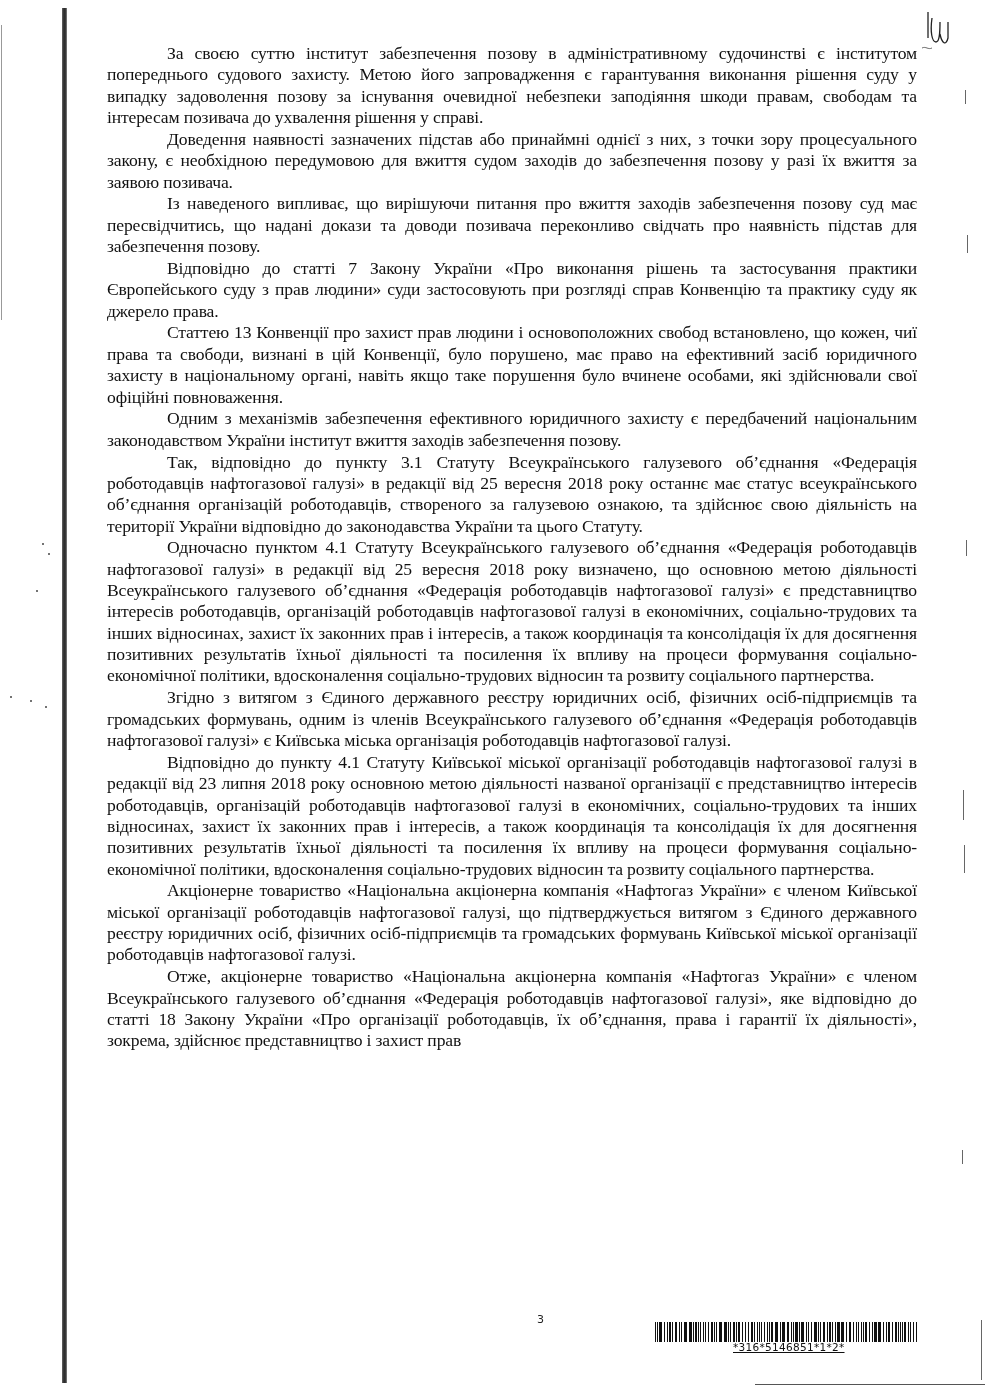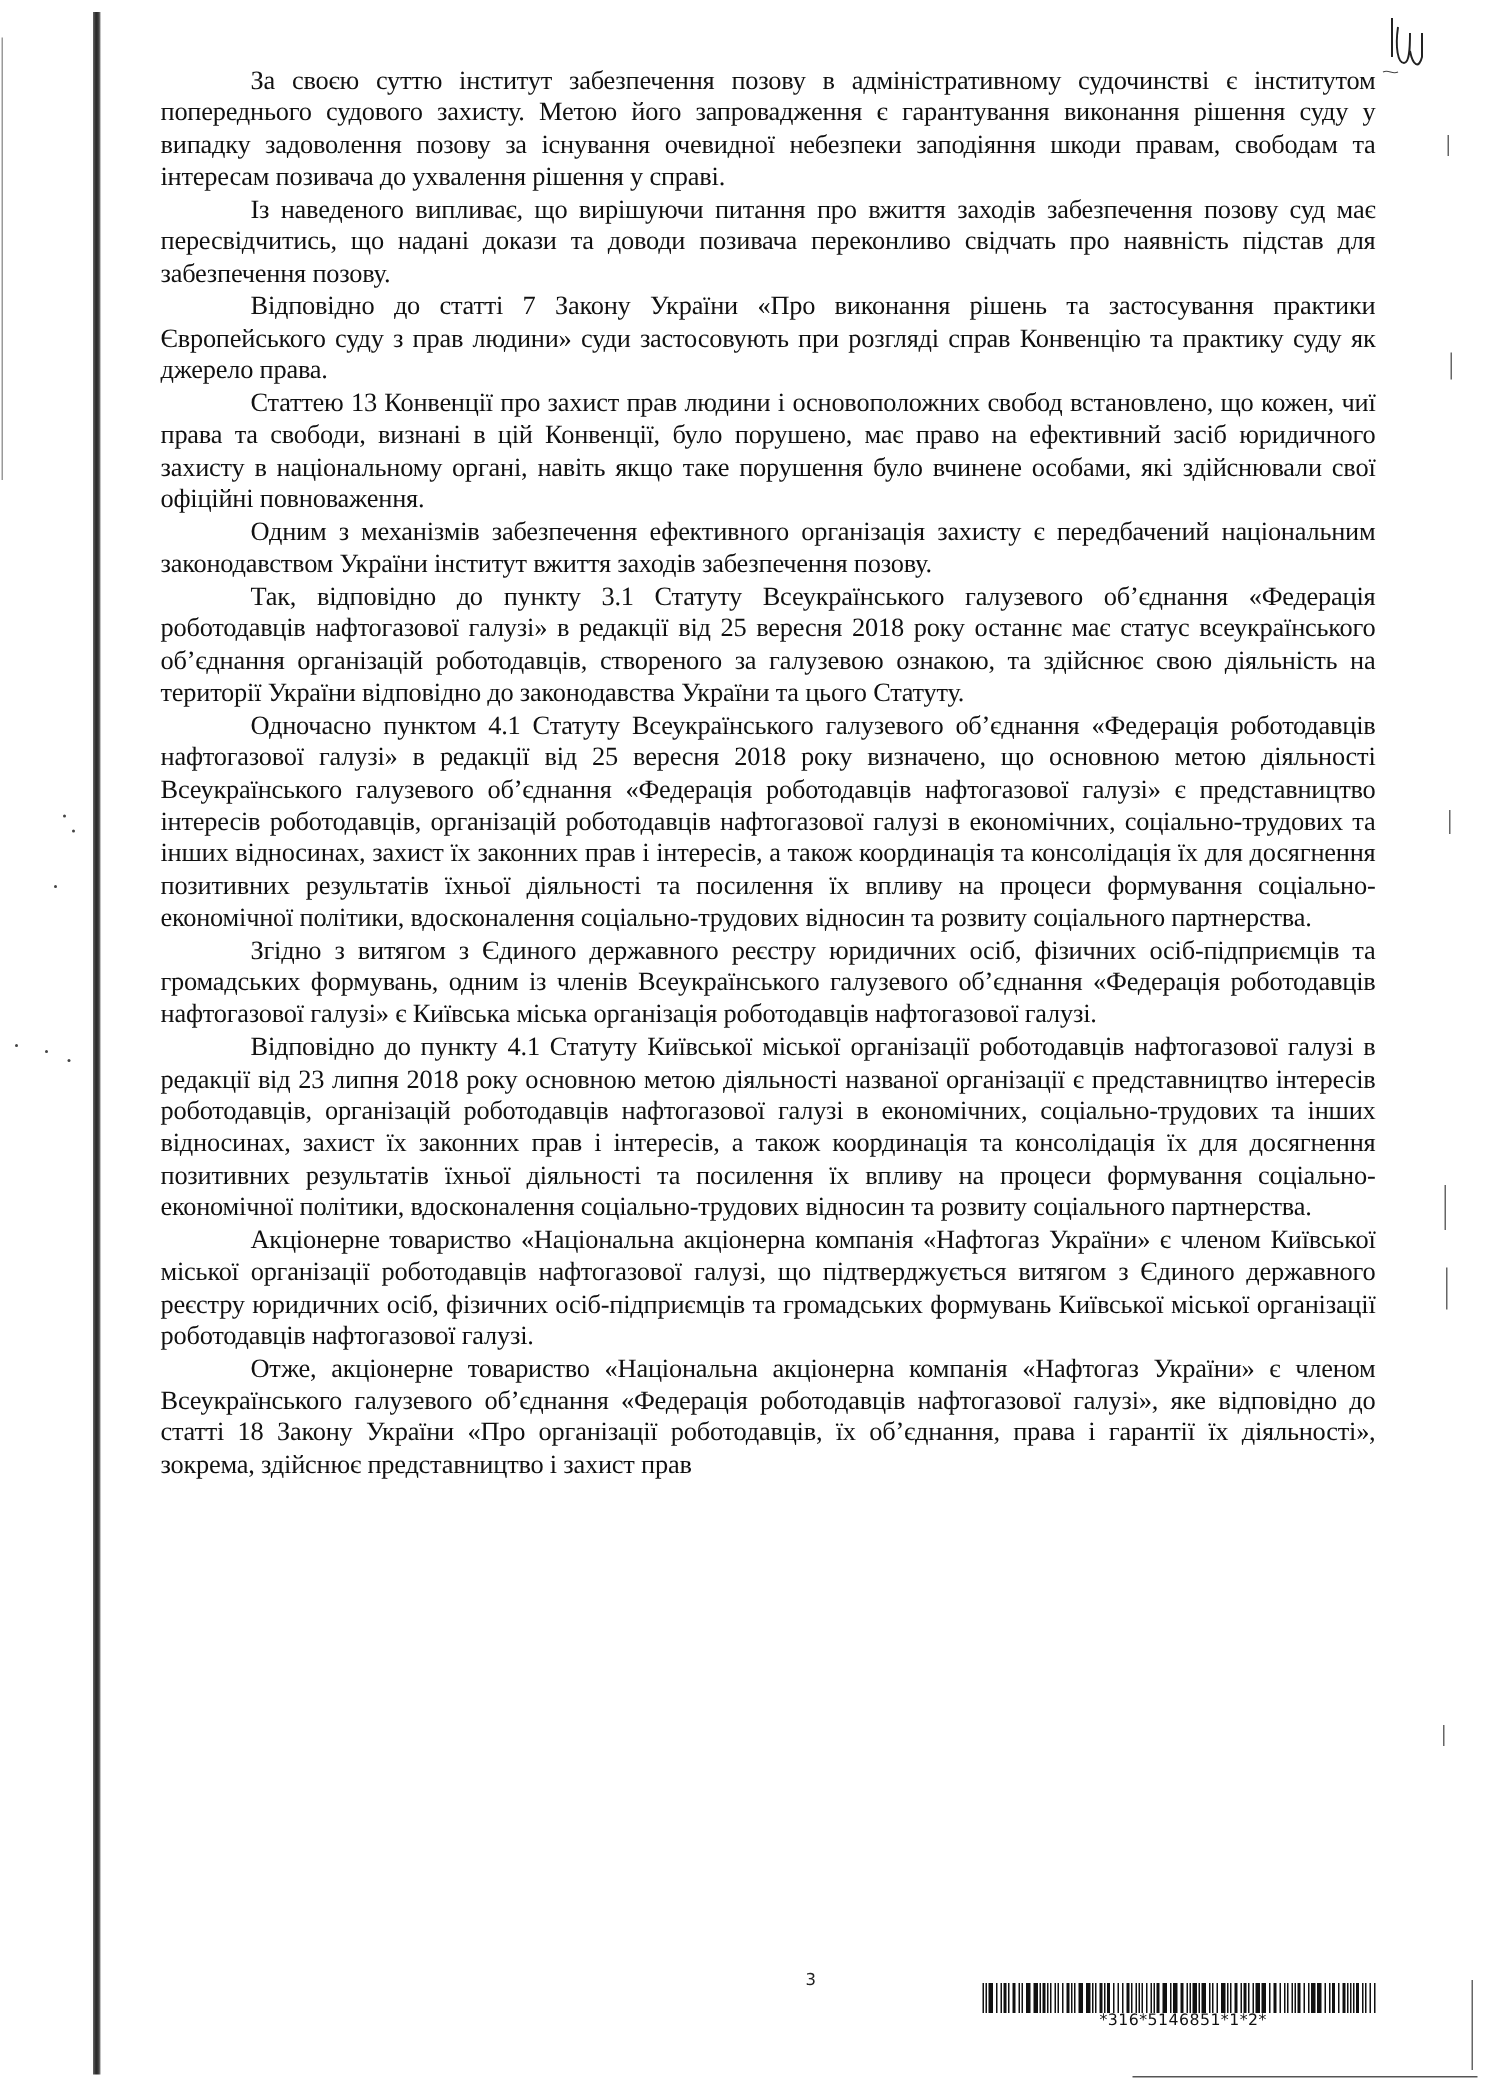--- a/index.html
+++ b/index.html
@@ -26,21 +26,21 @@
     position: absolute; left: 537px; top: 1313px;
     font-family: "DejaVu Sans", sans-serif; font-size: 11px; color: #222;
   }
   .barcode {
     position: absolute; left: 655px; top: 1322px; width: 264px; height: 20px;
     display: flex; align-items: stretch;
   }
   .barcode span { display: block; height: 100%; background: #111; margin-right: 1px; }
   .barcode-text {
     position: absolute; left: 733px; top: 1341px;
-    font-family: "DejaVu Sans", sans-serif; font-size: 10.5px; color: #111; letter-spacing: 0.3px;
+    font-family: "DejaVu Sans", sans-serif; font-size: 10.5px; color: #111; letter-spacing: 0.3px; text-decoration: underline;
   }
   .margin-mark { position: absolute; width: 1px; background: #666; }
   .bottom-rule { position: absolute; left: 755px; top: 1384px; width: 230px; height: 1px; background: #555; }
 </style>
 </head>
 <body>
 
 <div class="binding-line"></div>
 <div class="edge-line"></div>
 <div class="speck" style="left:42px;top:543px"></div>
@@ -50,24 +50,25 @@
 <div class="speck" style="left:30px;top:700px"></div>
 <div class="speck" style="left:45px;top:706px"></div>
 
 <svg class="signature" viewBox="0 0 34 44">
   <path d="M8 4 L8 30 M12 10 C10 24 12 34 16 34 C20 34 20 22 20 14 M20 26 C22 36 26 38 28 30 L28 14" stroke="#222" stroke-width="1.3" fill="none"></path>
   <path d="M2 40 C6 38 8 42 12 40" stroke="#444" stroke-width="0.8" fill="none"></path>
 </svg>
 
 <div class="page" id="doc-body">
     <p class="para">За своєю суттю інститут забезпечення позову в адміністративному судочинстві є інститутом попереднього судового захисту. Метою його запровадження є гарантування виконання рішення суду у випадку задоволення позову за існування очевидної небезпеки заподіяння шкоди правам, свободам та інтересам позивача до ухвалення рішення у справі.</p>
+    <p class="para">Доведення наявності зазначених підстав або принаймні однієї з них, з точки зору процесуального закону, є необхідною передумовою для вжиття судом заходів до забезпечення позову у разі їх вжиття за заявою позивача.</p>
     <p class="para">Із наведеного випливає, що вирішуючи питання про вжиття заходів забезпечення позову суд має пересвідчитись, що надані докази та доводи позивача переконливо свідчать про наявність підстав для забезпечення позову.</p>
     <p class="para">Відповідно до статті 7 Закону України «Про виконання рішень та застосування практики Європейського суду з прав людини» суди застосовують при розгляді справ Конвенцію та практику суду як джерело права.</p>
     <p class="para">Статтею 13 Конвенції про захист прав людини і основоположних свобод встановлено, що кожен, чиї права та свободи, визнані в цій Конвенції, було порушено, має право на ефективний засіб юридичного захисту в національному органі, навіть якщо таке порушення було вчинене особами, які здійснювали свої офіційні повноваження.</p>
-    <p class="para">Одним з механізмів забезпечення ефективного організація захисту є передбачений національним законодавством України інститут вжиття заходів забезпечення позову.</p>
+    <p class="para">Одним з механізмів забезпечення ефективного юридичного захисту є передбачений національним законодавством України інститут вжиття заходів забезпечення позову.</p>
     <p class="para">Так, відповідно до пункту 3.1 Статуту Всеукраїнського галузевого об’єднання «Федерація роботодавців нафтогазової галузі» в редакції від 25 вересня 2018 року останнє має статус всеукраїнського об’єднання організацій роботодавців, створеного за галузевою ознакою, та здійснює свою діяльність на території України відповідно до законодавства України та цього Статуту.</p>
     <p class="para">Одночасно пунктом 4.1 Статуту Всеукраїнського галузевого об’єднання «Федерація роботодавців нафтогазової галузі» в редакції від 25 вересня 2018 року визначено, що основною метою діяльності Всеукраїнського галузевого об’єднання «Федерація роботодавців нафтогазової галузі» є представництво інтересів роботодавців, організацій роботодавців нафтогазової галузі в економічних, соціально-трудових та інших відносинах, захист їх законних прав і інтересів, а також координація та консолідація їх для досягнення позитивних результатів їхньої діяльності та посилення їх впливу на процеси формування соціально-економічної політики, вдосконалення соціально-трудових відносин та розвиту соціального партнерства.</p>
     <p class="para">Згідно з витягом з Єдиного державного реєстру юридичних осіб, фізичних осіб-підприємців та громадських формувань, одним із членів Всеукраїнського галузевого об’єднання «Федерація роботодавців нафтогазової галузі» є Київська міська організація роботодавців нафтогазової галузі.</p>
     <p class="para">Відповідно до пункту 4.1 Статуту Київської міської організації роботодавців нафтогазової галузі в редакції від 23 липня 2018 року основною метою діяльності названої організації є представництво інтересів роботодавців, організацій роботодавців нафтогазової галузі в економічних, соціально-трудових та інших відносинах, захист їх законних прав і інтересів, а також координація та консолідація їх для досягнення позитивних результатів їхньої діяльності та посилення їх впливу на процеси формування соціально-економічної політики, вдосконалення соціально-трудових відносин та розвиту соціального партнерства.</p>
     <p class="para">Акціонерне товариство «Національна акціонерна компанія «Нафтогаз України» є членом Київської міської організації роботодавців нафтогазової галузі, що підтверджується витягом з Єдиного державного реєстру юридичних осіб, фізичних осіб-підприємців та громадських формувань Київської міської організації роботодавців нафтогазової галузі.</p>
     <p class="para">Отже, акціонерне товариство «Національна акціонерна компанія «Нафтогаз України» є членом Всеукраїнського галузевого об’єднання «Федерація роботодавців нафтогазової галузі», яке відповідно до статті 18 Закону України «Про організації роботодавців, їх об’єднання, права і гарантії їх діяльності», зокрема, здійснює представництво і захист прав</p>
   </div>
 
 <div class="margin-mark" style="left:965px;top:90px;height:14px"></div>
 <div class="margin-mark" style="left:967px;top:235px;height:18px"></div>

